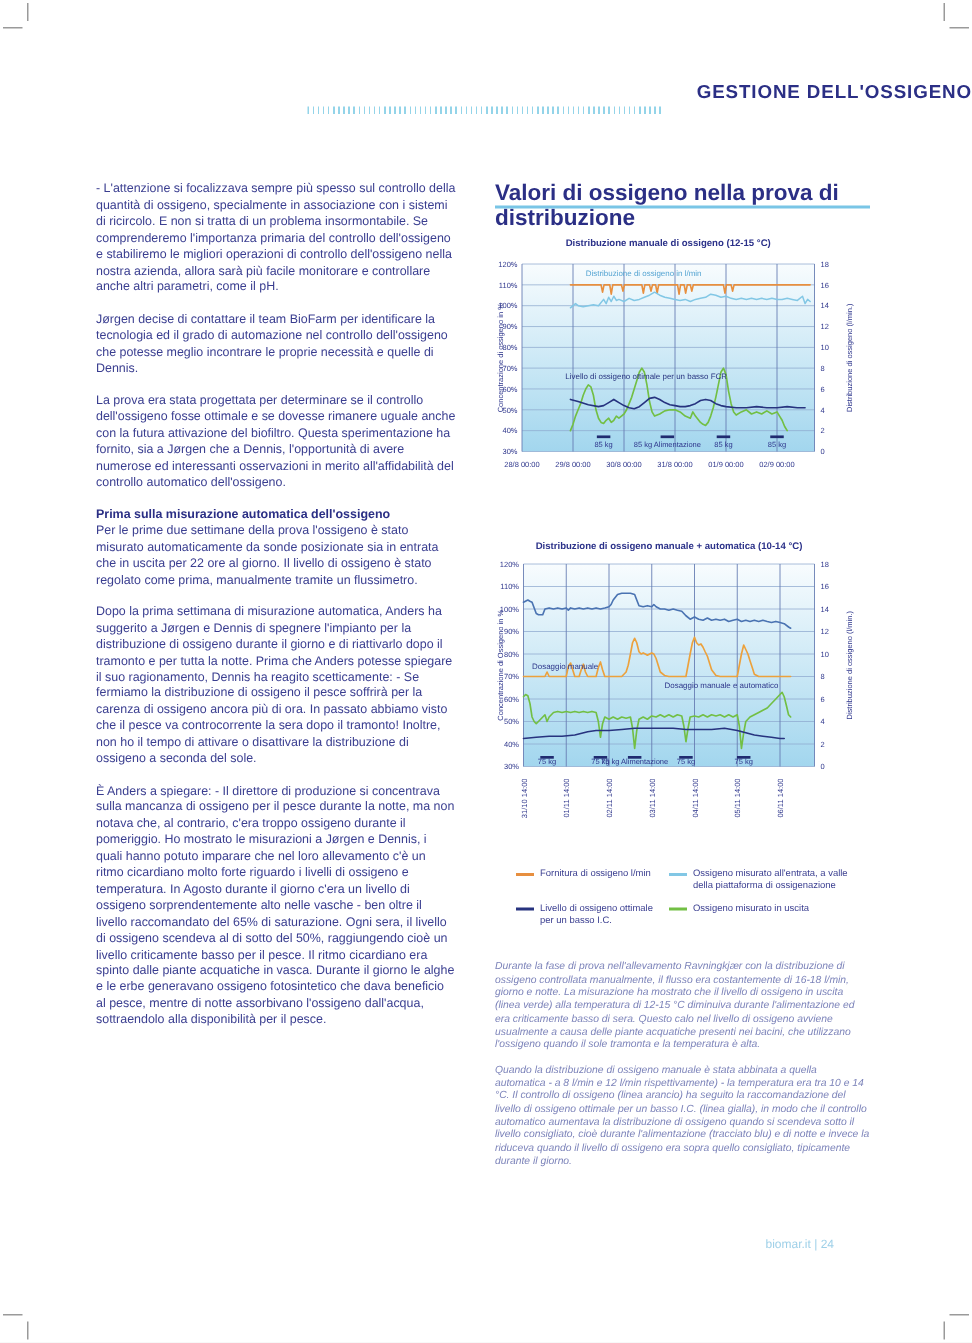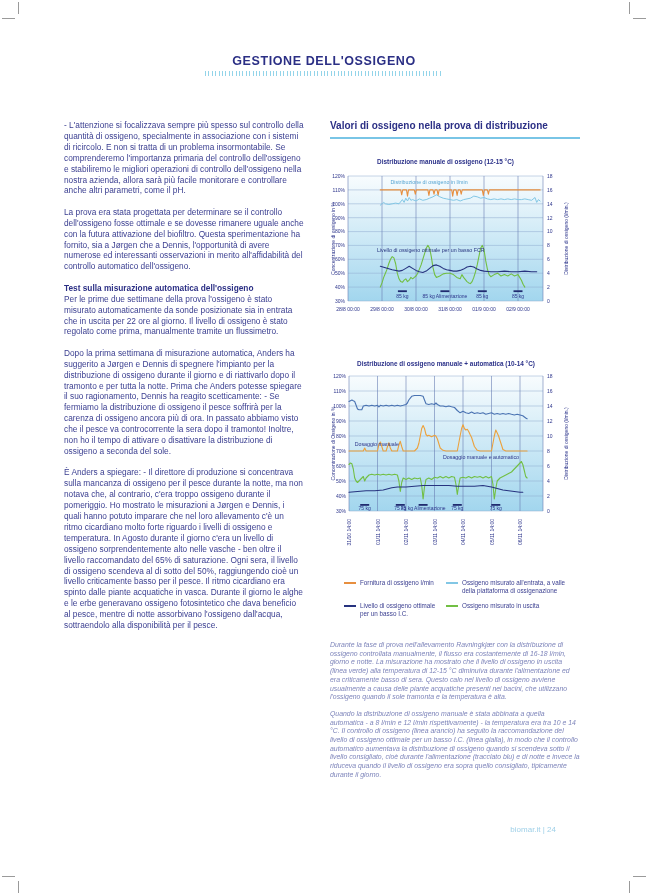--- a/index.html
+++ b/index.html
@@ -1,30 +1,30 @@
 <!DOCTYPE html>
 <html><head>
 <meta charset="utf-8">
 <style>
   html,body{margin:0;padding:0;background:#fff;}
   .page{position:relative;width:648px;height:895px;background:#fff;outline:1px solid #e3e3e3;
         font-family:"Liberation Sans",sans-serif;overflow:hidden;}
   .cm{position:absolute;background:#9a9a9a;}
-  .page-title{position:absolute;top:46px;left:0;width:100%;text-align:center;
+  .page-title{position:absolute;top:46px;left:0;width:100%;text-align:right;
       font-size:12.5px;font-weight:bold;letter-spacing:.6px;color:#2b2f85;}
   .tickline{position:absolute;top:71px;left:50%;transform:translateX(-50%);
       width:238px;height:5px;
       background:repeating-linear-gradient(90deg,#93d4e9 0 1px,transparent 1px 3.4px);}
   .left-col{position:absolute;left:64px;top:120px;width:240px;
       font-size:8.3px;line-height:10.9px;color:#3a3e90;}
   .left-col p{margin:0 0 10.5px 0;}
   .left-col h2{margin:0;font-size:8.3px;line-height:10.9px;font-weight:bold;color:#2b2f85;}
   .right-col{position:absolute;left:330px;top:120px;width:250px;height:740px;}
   .charts-heading{position:absolute;top:0;left:0;width:100%;margin:0;
-      font-size:10px;font-weight:bold;color:#2b2f85;}
+      font-size:15px;font-weight:bold;color:#2b2f85;}
   .charts-rule{position:absolute;top:17px;left:0;width:100%;height:2px;background:#79c5e6;}
   .chart-svg{position:absolute;left:0;}
   #chart0{top:34px;}
   #chart1{top:237px;}
   .ct{font:bold 6.4px "Liberation Sans",sans-serif;fill:#2b3189;}
   .tk{font:5px "Liberation Sans",sans-serif;fill:#2e368c;}
   .an{font:5.3px "Liberation Sans",sans-serif;}
   .legend{position:absolute;top:459px;left:14px;width:236px;display:grid;
       grid-template-columns:96px 1fr;grid-row-gap:7px;grid-column-gap:6px;
       font-size:6.3px;line-height:8px;color:#3a3e90;}
@@ -48,22 +48,23 @@
   <div class="cm" style="left:18px;top:881px;width:1px;height:12px;"></div>
   <div class="cm" style="left:2px;top:876px;width:13px;height:1px;"></div>
   <div class="cm" style="left:629px;top:881px;width:1px;height:12px;"></div>
   <div class="cm" style="left:633px;top:876px;width:13px;height:1px;"></div>
 
   <h1 class="page-title">GESTIONE DELL'OSSIGENO</h1>
   <div class="tickline"></div>
 
   <div class="left-col">
     <p>- L'attenzione si focalizzava sempre più spesso sul controllo della quantità di ossigeno, specialmente in associazione con i sistemi di ricircolo. E non si tratta di un problema insormontabile. Se comprenderemo l'importanza primaria del controllo dell'ossigeno e stabiliremo le migliori operazioni di controllo dell'ossigeno nella nostra azienda, allora sarà più facile monitorare e controllare anche altri parametri, come il pH.</p>
+    <p>Jørgen decise di contattare il team BioFarm per identificare la tecnologia ed il grado di automazione nel controllo dell'ossigeno che potesse meglio incontrare le proprie necessità e quelle di Dennis.</p>
     <p>La prova era stata progettata per determinare se il controllo dell'ossigeno fosse ottimale e se dovesse rimanere uguale anche con la futura attivazione del biofiltro. Questa sperimentazione ha fornito, sia a Jørgen che a Dennis, l'opportunità di avere numerose ed interessanti osservazioni in merito all'affidabilità del controllo automatico dell'ossigeno.</p>
-    <h2>Test sulla misurazione automatica dell'ossigeno</h2>
+    <h2>Prima sulla misurazione automatica dell'ossigeno</h2>
     <p>Per le prime due settimane della prova l'ossigeno è stato misurato automaticamente da sonde posizionate sia in entrata che in uscita per 22 ore al giorno. Il livello di ossigeno è stato regolato come prima, manualmente tramite un flussimetro.</p>
     <p>Dopo la prima settimana di misurazione automatica, Anders ha suggerito a Jørgen e Dennis di spegnere l'impianto per la distribuzione di ossigeno durante il giorno e di riattivarlo dopo il tramonto e per tutta la notte. Prima che Anders potesse spiegare il suo ragionamento, Dennis ha reagito scetticamente: - Se fermiamo la distribuzione di ossigeno il pesce soffrirà per la carenza di ossigeno ancora più di ora. In passato abbiamo visto che il pesce va controcorrente la sera dopo il tramonto! Inoltre, non ho il tempo di attivare o disattivare la distribuzione di ossigeno a seconda del sole.</p>
     <p>È Anders a spiegare: - Il direttore di produzione si concentrava sulla mancanza di ossigeno per il pesce durante la notte, ma non notava che, al contrario, c'era troppo ossigeno durante il pomeriggio. Ho mostrato le misurazioni a Jørgen e Dennis, i quali hanno potuto imparare che nel loro allevamento c'è un ritmo cicardiano molto forte riguardo i livelli di ossigeno e temperatura. In Agosto durante il giorno c'era un livello di ossigeno sorprendentemente alto nelle vasche - ben oltre il livello raccomandato del 65% di saturazione. Ogni sera, il livello di ossigeno scendeva al di sotto del 50%, raggiungendo cioè un livello criticamente basso per il pesce. Il ritmo cicardiano era spinto dalle piante acquatiche in vasca. Durante il giorno le alghe e le erbe generavano ossigeno fotosintetico che dava beneficio al pesce, mentre di notte assorbivano l'ossigeno dall'acqua, sottraendolo alla disponibilità per il pesce.</p>
   </div>
 
   <div class="right-col">
     <h3 class="charts-heading">Valori di ossigeno nella prova di distribuzione</h3>
     <div class="charts-rule"></div>
 
     <svg id="chart0" class="chart-svg" width="250" height="165" viewBox="0 0 250 165">

